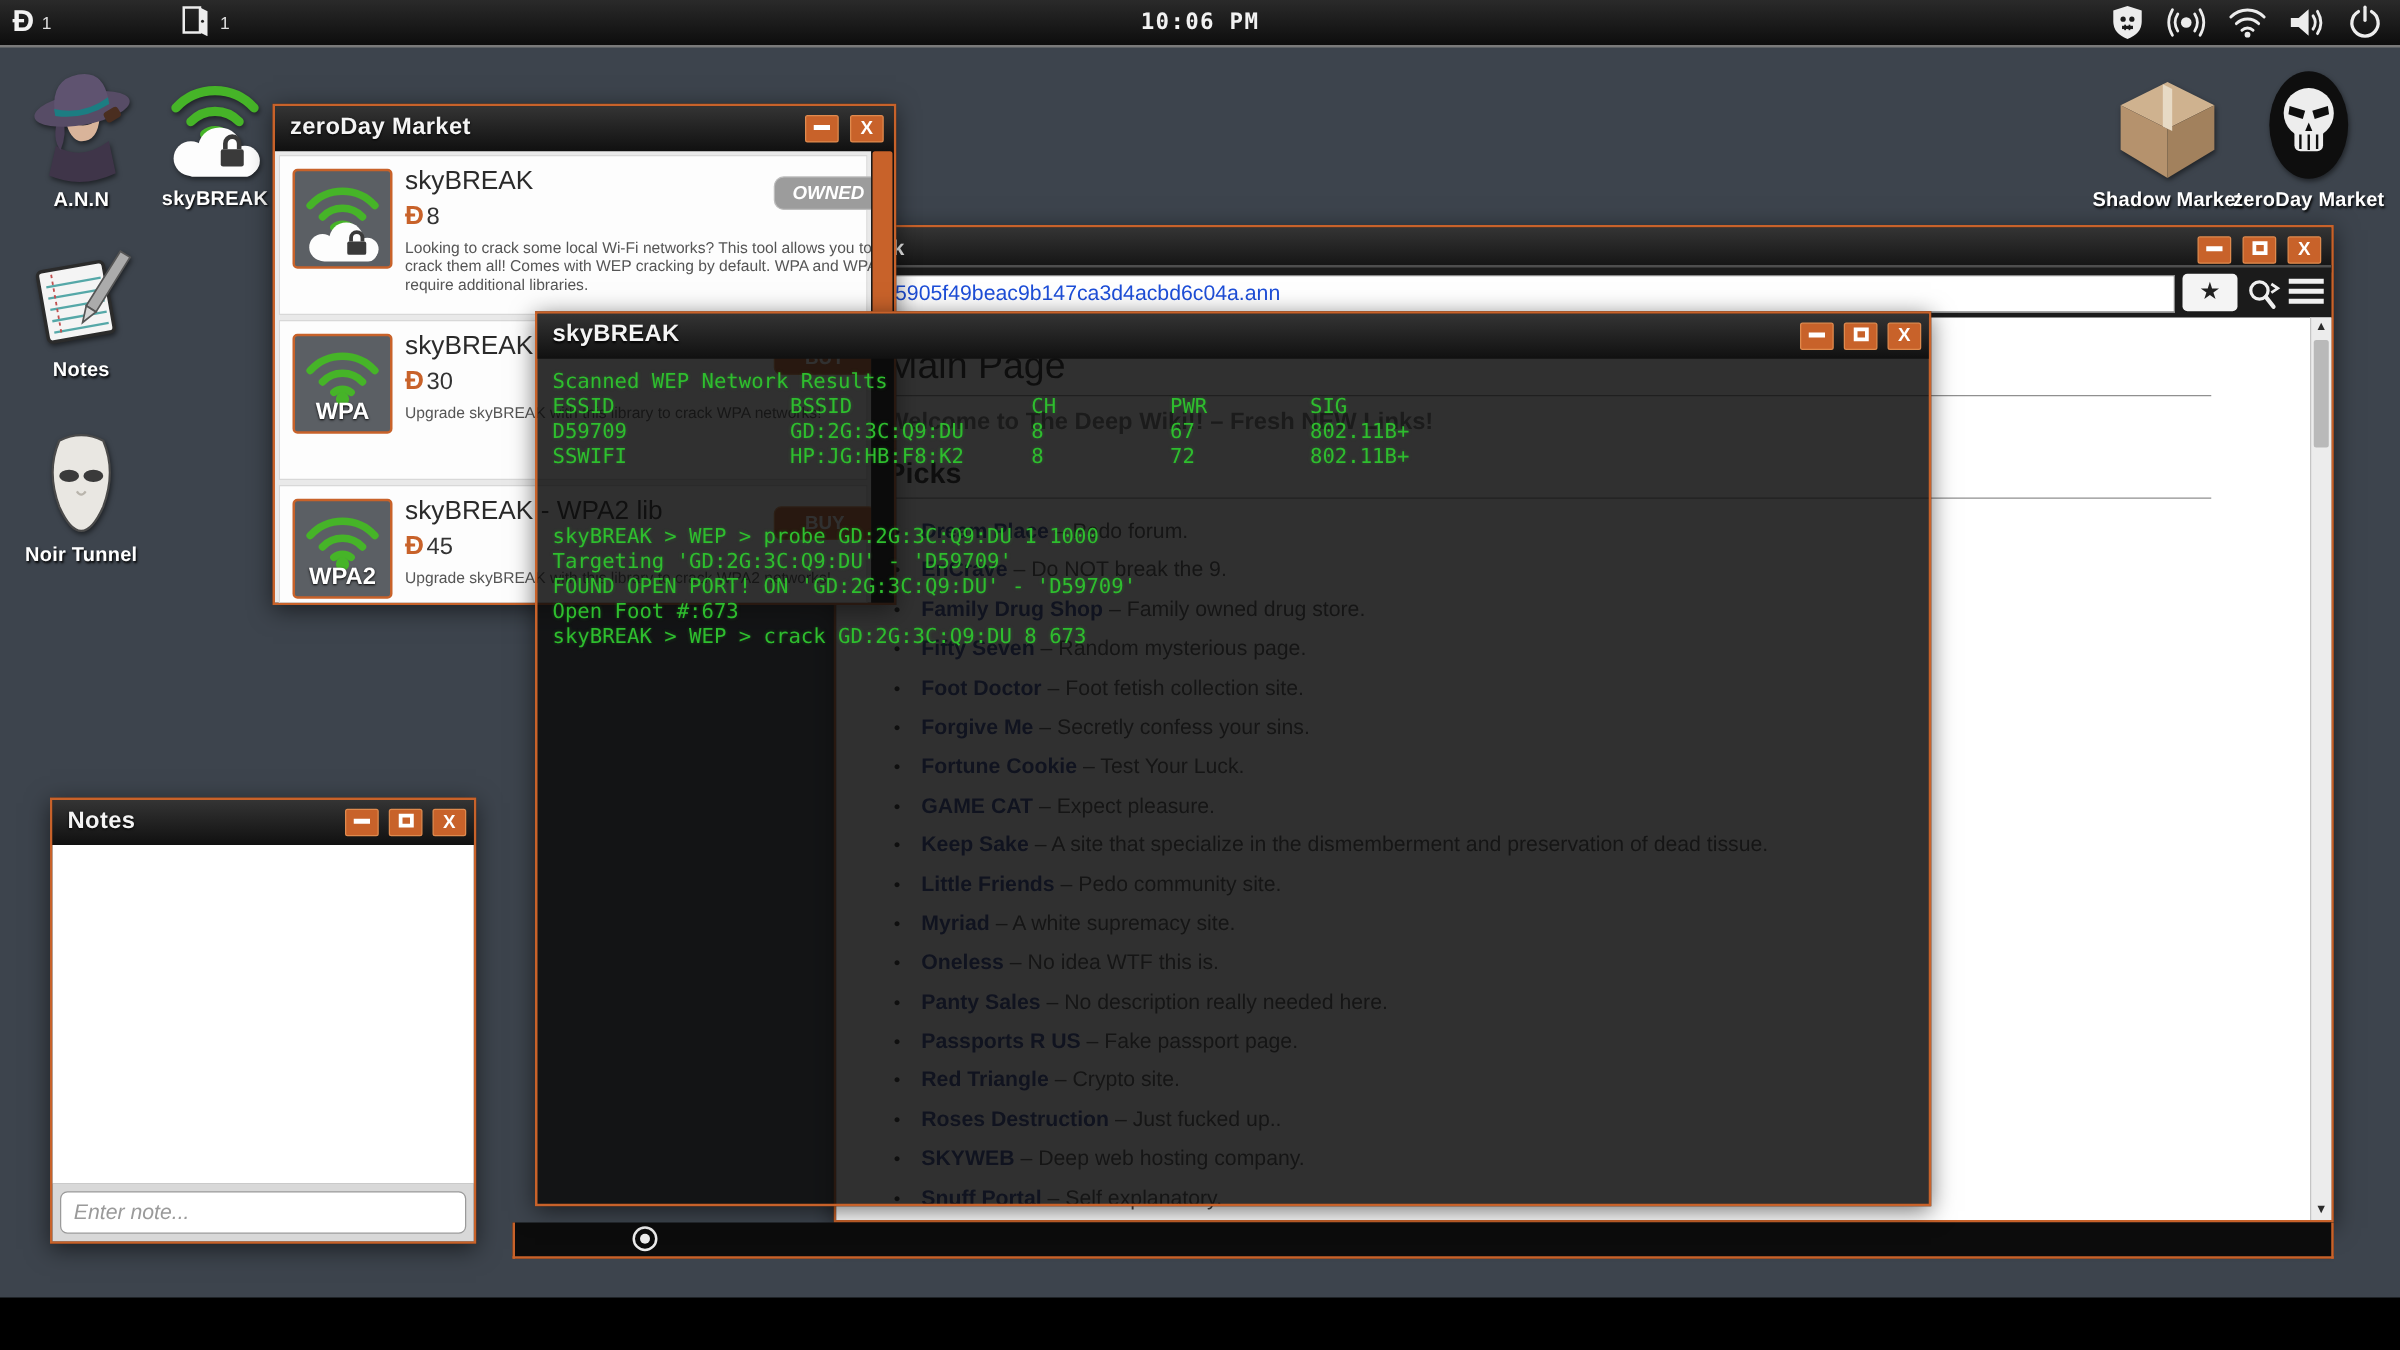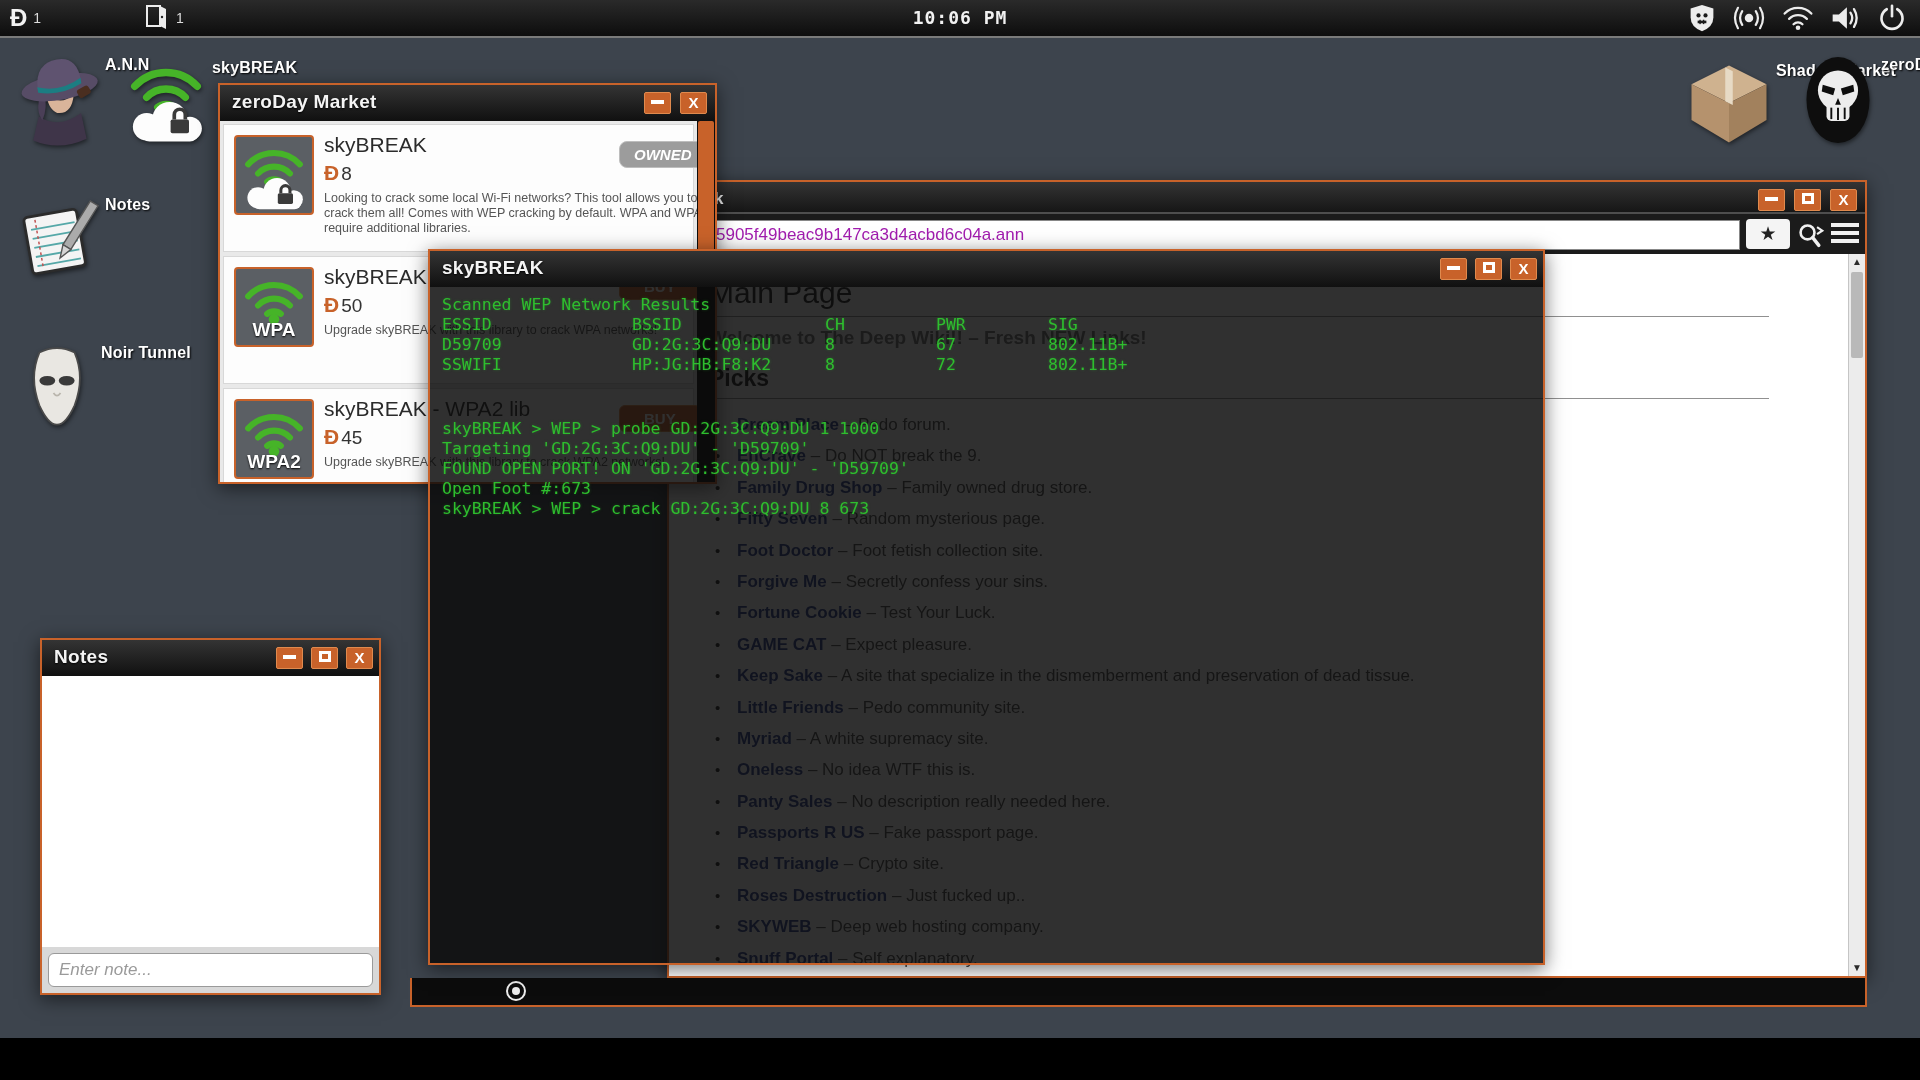--- a/index.html
+++ b/index.html
@@ -12,21 +12,21 @@
   .tb-left{position:absolute;left:10px;top:0;height:36px;display:flex;align-items:center;gap:6px;color:#e8e8e8;}
   .tb-coin{font-size:24px;font-weight:bold;color:#f2f2f2;}
   .tb-count{font-size:14px;color:#ddd;}
   #door-group{position:absolute;left:143px;top:0;height:36px;display:flex;align-items:center;gap:7px;color:#e8e8e8;}
   #clock{position:absolute;left:50%;top:0;transform:translateX(-50%);height:52px;line-height:36px;
          color:#f2f2f2;font-family:"DejaVu Sans Mono",monospace;font-weight:bold;font-size:18px;letter-spacing:1px;}
   .tb-right{position:absolute;right:14px;top:0;height:36px;display:flex;align-items:center;gap:16px;}
   .tb-right svg{display:block;}
 
   
-  .dicon{position:absolute;width:104px;display:flex;flex-direction:row;z-index:5;cursor:pointer;}
+  .dicon{position:absolute;width:104px;display:flex;flex-direction:column;align-items:center;z-index:5;cursor:pointer;}
   .dicon svg{display:block;filter:drop-shadow(1px 2px 2px rgba(0,0,0,.5));}
   .dicon .dlabel{margin-top:4px;color:#fff;font-size:16px;font-weight:bold;letter-spacing:.2px;
                  text-shadow:1px 1px 2px #000;white-space:nowrap;}
 
   
   .window{position:absolute;border:2px solid #c8622a;box-shadow:0 4px 18px rgba(0,0,0,.55);box-sizing:border-box;}
   .titlebar{position:absolute;left:0;top:0;right:0;height:36px;
             background:linear-gradient(#343434,#101010);cursor:move;}
   .titlebar .title{position:absolute;left:12px;top:6px;color:#f4f4f4;font-size:19px;font-weight:bold;
                    letter-spacing:.3px;text-shadow:0 1px 2px #000;}
@@ -53,21 +53,21 @@
             color:#fff;font-style:italic;font-weight:bold;font-size:15px;padding:4px 14px;}
   .mk-buy{position:absolute;left:395px;top:16px;background:#c8622a;border:1px solid #e08a4e;border-radius:6px;
           color:#fff;font-weight:bold;font-size:15px;padding:4px 24px;cursor:pointer;}
   .mk-desc{position:absolute;left:100px;top:66px;width:400px;font-size:12.5px;line-height:15px;color:#555;}
 
   
   #win-browser{left:667px;top:180px;width:1200px;height:798px;z-index:10;background:#141414;}
   #browser-title{position:absolute;left:45px;top:7px;color:#eee;font-size:17px;font-weight:bold;}
   #browser-urlrow{position:absolute;left:0;top:30px;right:0;height:42px;background:#1b1b1b;border-top:2px solid #4e4e4e;box-sizing:border-box;}
   #url-input{position:absolute;left:4px;top:6px;height:28px;right:125px;background:#fff;border:1px solid #888;
-             font-size:17px;color:#a21caf;line-height:28px;padding-left:42px;white-space:nowrap;overflow:hidden;}
+             font-size:17px;color:#1d4ed8;line-height:28px;padding-left:42px;white-space:nowrap;overflow:hidden;}
   #bookmark-btn{position:absolute;right:75px;top:5px;width:44px;height:30px;background:#f4f4f4;border-radius:4px;
                 text-align:center;line-height:30px;font-size:19px;color:#222;cursor:pointer;}
   #search-btn{position:absolute;right:39px;top:8px;cursor:pointer;}
   #menu-btn{position:absolute;right:6px;top:9px;width:28px;cursor:pointer;}
   #menu-btn .mbar{display:block;height:4px;background:#f0f0f0;margin-bottom:4px;}
   #browser-page{position:absolute;left:0;top:72px;right:0;bottom:0;background:#fff;overflow:hidden;}
   #page-content{position:absolute;left:40px;top:22px;right:80px;}
   #wiki-heading{font-size:30px;color:#1f1f1f;margin:0 0 6px 0;font-weight:normal;}
   .wiki-hr{position:relative;left:0;width:1060px;border:none;border-top:1px solid #909090;margin:6px 0;}
   #wiki-welcome{font-size:19px;font-weight:bold;color:#737373;margin:10px 0 4px 0;}
@@ -479,21 +479,21 @@
                 <path d="M16 36 A46 46 0 0 1 84 36"></path>
                 <path d="M29 48 A29 29 0 0 1 71 48"></path>
                 <path d="M41 59 A14 14 0 0 1 59 59"></path>
               </g>
               <circle cx="50" cy="66" r="7" fill="#46b428"></circle>
 
             </svg>
             <span class="icon-label">WPA</span>
           </span>
           <span class="mk-title">skyBREAK - WPA lib</span>
-          <span class="mk-price"><span class="cur">Ð</span><span>50</span></span>
+          <span class="mk-price"><span class="cur">Ð</span><span>30</span></span>
 
           <span class="mk-buy">BUY</span>
           <span class="mk-desc">Upgrade skyBREAK with this library to crack WPA networks!</span>
         </div>
 
         <div class="mk-item">
           <span class="mk-icon">
             <svg width="76" height="76" viewBox="0 0 100 100">
               <g stroke="#46b428" fill="none" stroke-width="8" stroke-linecap="round">
                 <path d="M16 36 A46 46 0 0 1 84 36"></path>

